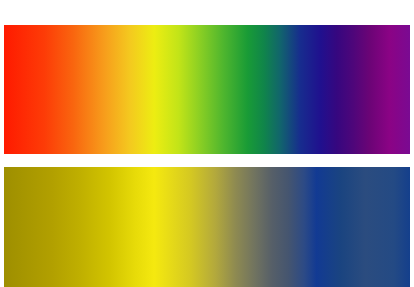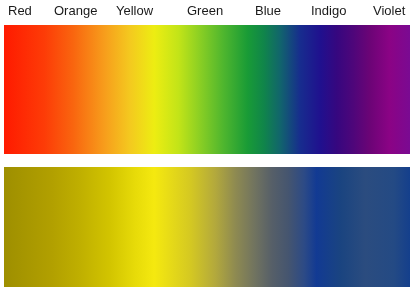--- a/index.html
+++ b/index.html
@@ -93,27 +93,18 @@
       #154390 92%,
       #244a84 96%,
       #143f8c 100%);
   }
 </style>
 </head>
 <body style="background: rgb(255, 255, 255);">
 
 <div class="page">
 
-  <div class="label-row">
-    <span class="color-label" style="left: 8px; color: rgb(26, 26, 26);">Red</span>
-    <span class="color-label" style="left: 54px; color: rgb(26, 26, 26);">Orange</span>
-    <span class="color-label" style="left: 116px; color: rgb(26, 26, 26);">Yellow</span>
-    <span class="color-label" style="left: 187px; color: rgb(26, 26, 26);">Green</span>
-    <span class="color-label" style="left: 255px; color: rgb(26, 26, 26);">Blue</span>
-    <span class="color-label" style="left: 311px; color: rgb(26, 26, 26);">Indigo</span>
-    <span class="color-label" style="left: 373px; color: rgb(26, 26, 26);">Violet</span>
-  </div>
 
   <div class="bar bar-normal" style="background: linear-gradient(to right, rgb(255, 26, 0) 0%, rgb(253, 60, 7) 10%, rgb(249, 101, 15) 17%, rgb(247, 159, 28) 25%, rgb(244, 201, 31) 31%, rgb(237, 237, 18) 37%, rgb(194, 228, 24) 43%, rgb(141, 208, 35) 48%, rgb(79, 182, 46) 54%, rgb(25, 155, 54) 60%, rgb(16, 133, 74) 64%, rgb(17, 101, 108) 68%, rgb(23, 44, 142) 73%, rgb(32, 16, 142) 78%, rgb(54, 7, 127) 82%, rgb(78, 6, 122) 86%, rgb(107, 4, 118) 90%, rgb(139, 3, 133) 95%, rgb(122, 10, 146) 100%); left: 4px; top: 25px; width: 406px; height: 129px;"></div>
 
   <div class="bar bar-sim" style="background: linear-gradient(to right, rgb(158, 143, 0) 0%, rgb(178, 160, 0) 12%, rgb(192, 176, 0) 19%, rgb(210, 196, 0) 26%, rgb(230, 218, 8) 32%, rgb(245, 233, 15) 37%, rgb(212, 200, 34) 46%, rgb(179, 169, 60) 52%, rgb(142, 138, 81) 57%, rgb(111, 114, 96) 62%, rgb(86, 95, 104) 66%, rgb(69, 85, 111) 70%, rgb(44, 74, 134) 74%, rgb(18, 58, 147) 77%, rgb(26, 68, 128) 83%, rgb(43, 76, 127) 89%, rgb(36, 74, 132) 96%, rgb(20, 63, 140) 100%); left: 4px; top: 167px; width: 406px; height: 120px;"></div>
 
 </div>
 
 </body></html>

